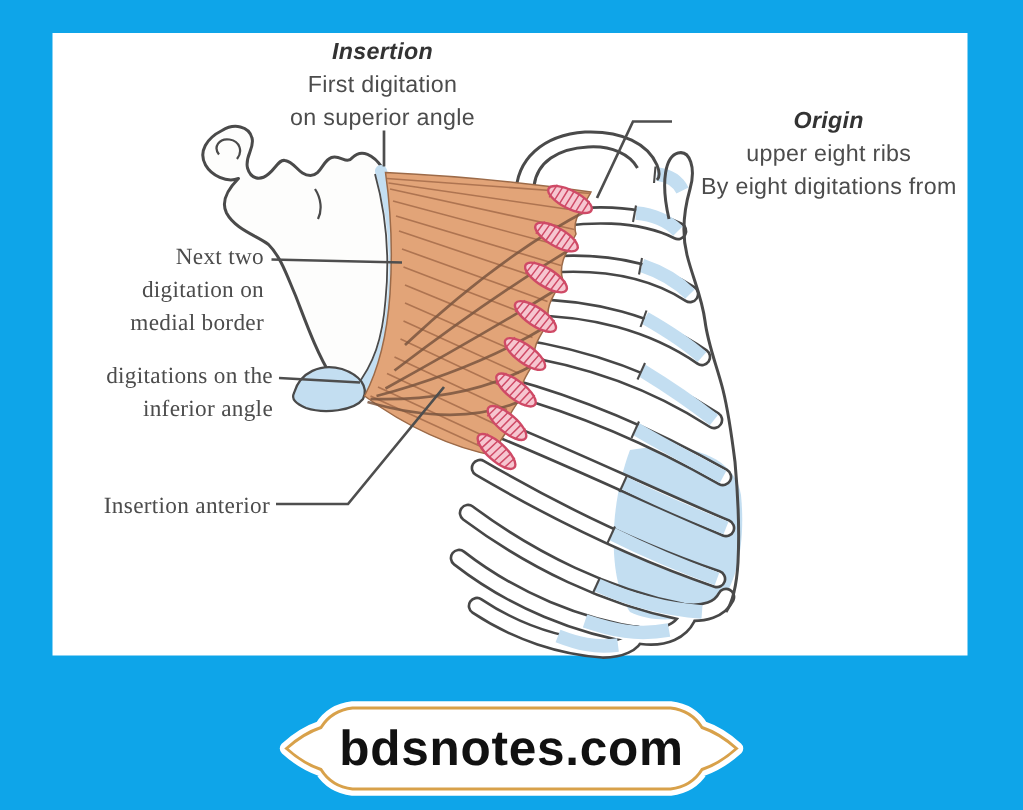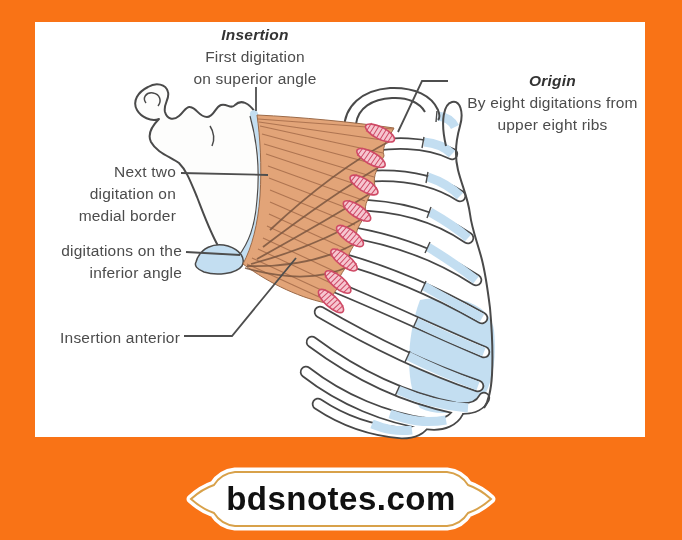--- a/index.html
+++ b/index.html
@@ -1,40 +1,40 @@
 <!DOCTYPE html>
 <html><head>
 <meta charset="utf-8">
 <style>
   html,body{margin:0;padding:0;}
   .stage{
     position:relative;
     width:682px;height:540px;
-    background:#f97316;
+    background:#0ea5e9;
     font-family:"Liberation Sans", sans-serif;
     overflow:hidden;
   }
   .stage svg{position:absolute;left:0;top:0;}
   .label{
     position:absolute;
     color:#4c4c4c;
     font-size:15.5px;
     line-height:22px;
     letter-spacing:0.2px;
     z-index:5;
   }
   .label .title{
     display:block;
     font-weight:700;
     font-style:italic;
     color:#333333;
   }
   .label span{display:block;}
   .align-center{text-align:center;}
-  .align-right{text-align:right;}
+  .align-right{text-align:right;font-family:Liberation Serif, serif;}
   .align-left{text-align:center;}
   .banner-text{
     position:absolute;
     left:206px;top:474px;
     width:270px;height:50px;
     display:flex;align-items:center;justify-content:center;
     font-size:33px;font-weight:700;color:#111111;
     letter-spacing:0.5px;
     z-index:6;
     text-align:right;
@@ -220,22 +220,22 @@
   </svg>
 
   <div class="label align-center" style="left:155px;top:24px;width:200px;">
     <span class="title">Insertion</span>
     <span>First digitation</span>
     <span>on superior angle</span>
   </div>
 
   <div class="label align-left" style="left:455px;top:70px;width:195px;">
     <span class="title">Origin</span>
+    <span>upper eight ribs</span>
     <span>By eight digitations from</span>
-    <span>upper eight ribs</span>
   </div>
 
   <div class="label align-right" style="left:26px;top:161px;width:150px;">
     <span>Next two</span>
     <span>digitation on</span>
     <span>medial border</span>
   </div>
 
   <div class="label align-right" style="left:27px;top:240px;width:155px;">
     <span>digitations on the</span>

